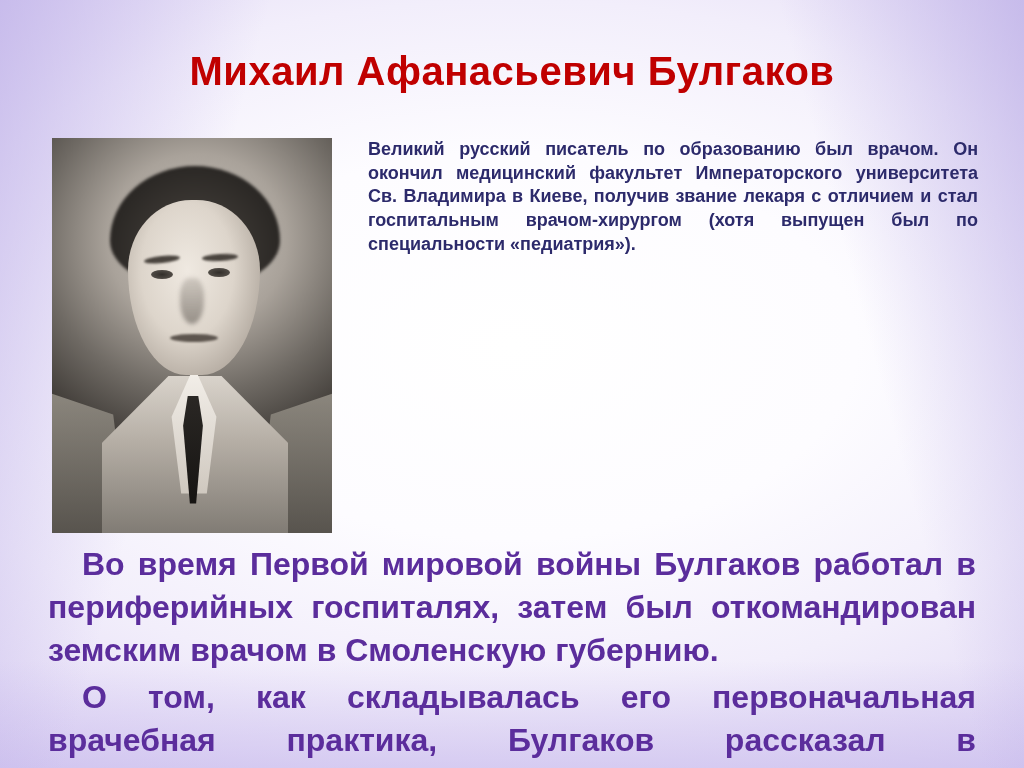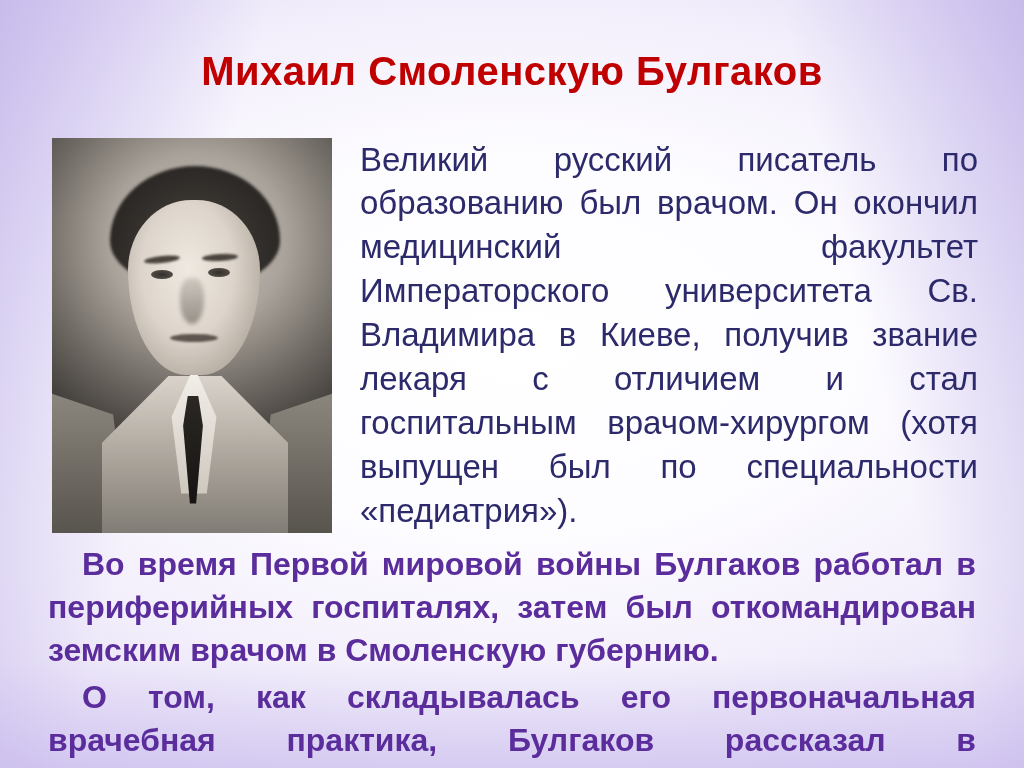--- a/index.html
+++ b/index.html
@@ -147,25 +147,25 @@
     top: 250px;
     width: 110px; height: 150px;
     background: linear-gradient(180deg, #8d887f 0%, #56524c 100%);
     filter: blur(0.3px);
   }
   .portrait .jacket-l { left: -18px; clip-path: polygon(0% 0%, 72% 18%, 86% 100%, 0% 100%); }
   .portrait .jacket-r { right: -18px; clip-path: polygon(28% 18%, 100% 0%, 100% 100%, 14% 100%); }
 
   .intro {
     flex: 1 1 auto;
-    padding-left: 28px;
+    padding-left: 36px;
     padding-right: 6px;
     color: #2c2a6b;
-    font-weight: normal;
-    font-size: 33px;
+    font-weight: bold;
+    font-size: 18px;
     line-height: 1.33;
     text-align: justify;
     text-justify: inter-word;
   }
   .intro p { margin: 0; }
 
   .body-text {
     padding: 10px 48px 0 48px;
     color: #5b2d9c;
     font-weight: bold;
@@ -179,21 +179,21 @@
     text-indent: 34px;
   }
   .body-text p:last-child { margin-bottom: 4px; }
 </style>
 </head>
 <body>
 
 <div class="slide">
   <div class="content">
 
-    <h1 class="title">Михаил Смоленскую Булгаков</h1>
+    <h1 class="title">Михаил Афанасьевич Булгаков</h1>
 
     <div class="top-block">
 
       <div class="portrait">
         <div class="bg"></div>
         <div class="jacket-l"></div>
         <div class="jacket-r"></div>
         <div class="collar"></div>
         <div class="shirt"></div>
         <div class="tie"></div>

